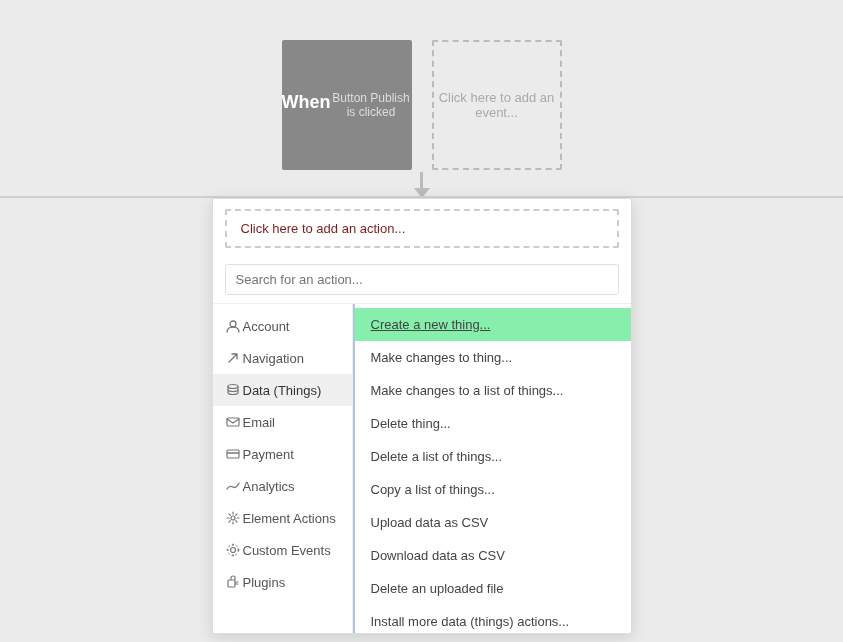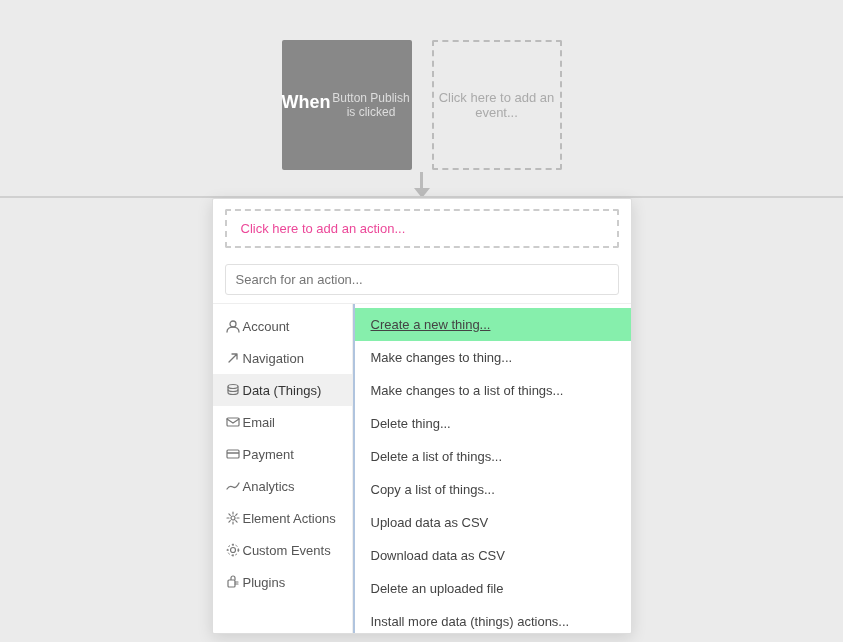--- a/index.html
+++ b/index.html
@@ -119,21 +119,21 @@
       box-shadow: 0 4px 16px rgba(0,0,0,0.12);
       width: 420px;
       overflow: hidden;
     }
 
     
     .action-placeholder {
       border: 2px dashed #ccc;
       margin: 10px 12px;
       padding: 10px 14px;
-      color: #ec4899;
+      color: #7f1d1d;
       font-size: 13px;
       border-radius: 2px;
     }
 
     
     .search-box {
       padding: 6px 12px 8px;
     }
 
     .search-input {

